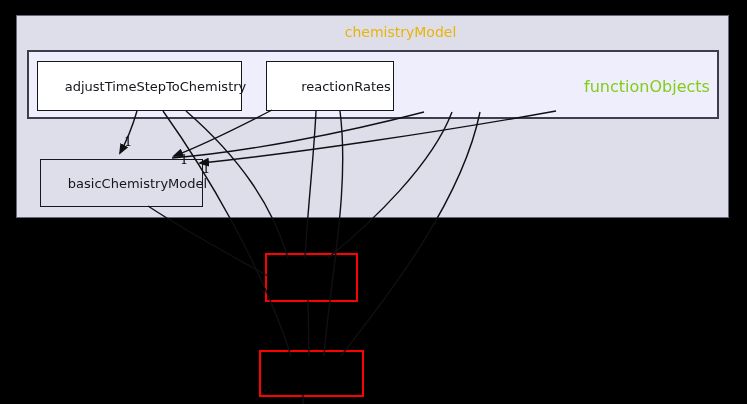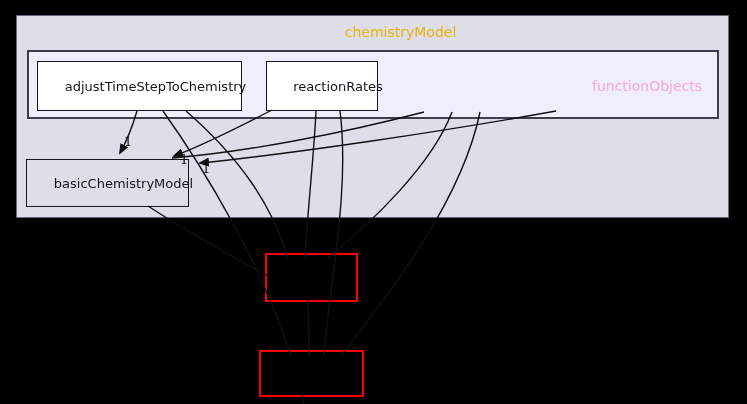--- a/index.html
+++ b/index.html
@@ -6,25 +6,25 @@
   .stage{position:relative;width:747px;height:404px;background:#000;overflow:hidden;
          font-family:"DejaVu Sans",sans-serif;}
   .box{position:absolute;box-sizing:border-box;}
   .cluster-outer{left:16px;top:15px;width:713px;height:203px;background:#dedeea;border:1px solid #69697a;}
   .cluster-inner{left:27px;top:50px;width:692px;height:69px;background:#eeeefc;border:2px solid #3d3d4d;}
   .cluster-title{left:16px;top:15px;width:713px;height:34px;display:flex;align-items:center;justify-content:center;
                  font-size:14px;color:#eab308;margin-left:28px;}
   .node{display:flex;align-items:center;justify-content:center;font-size:13px;color:#15151d;
         background:#fff;border:1.5px solid #16161f;white-space:nowrap;padding-left:32px;}
   .node-adjust{left:37px;top:61px;width:205px;height:50px;}
-  .node-reaction{left:266px;top:61px;width:112px;height:50px;}
+  .node-reaction{left:266px;top:61px;width:128px;height:50px;}
   .node-specie{left:403px;top:61px;width:159px;height:50px;}
   .inner-title{left:577px;top:61px;width:140px;height:50px;display:flex;align-items:center;justify-content:center;
-               font-size:14px;color:#f9a8d4;}
-  .node-basic{left:26px;top:159px;width:163px;height:48px;background:#dedeea;border:1px solid #16161f;}
+               font-size:16px;color:#84cc16;}
+  .node-basic{left:40px;top:159px;width:163px;height:48px;background:#dedeea;border:1px solid #16161f;}
   .node-external{background:#000;border:2px solid #ff0000;}
   .node-external .lbl{color:#000;}
   .ext-1{left:265px;top:253px;width:93px;height:49px;}
   .ext-2{left:259px;top:350px;width:105px;height:47px;}
   .edges-overlay{position:absolute;left:0;top:0;width:747px;height:404px;z-index:10;pointer-events:none;}
   .edge{fill:none;stroke:#101014;stroke-width:1.4;}
   .edge-label{font-family:"DejaVu Serif",serif;font-size:13px;fill:#101014;}
 </style>
 </head>
 <body>

